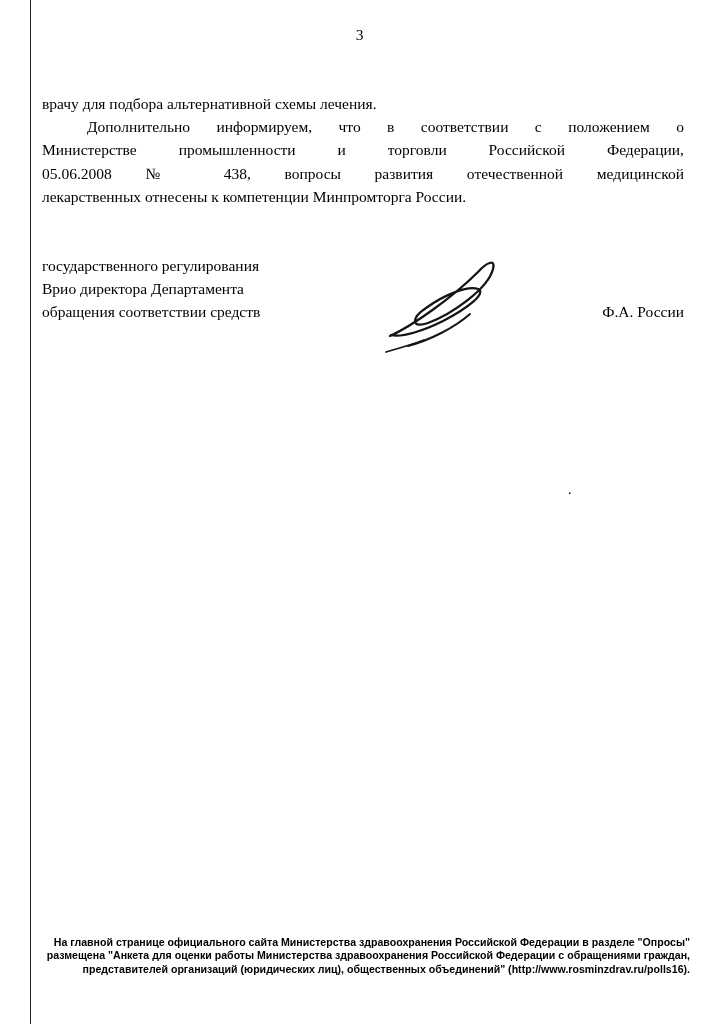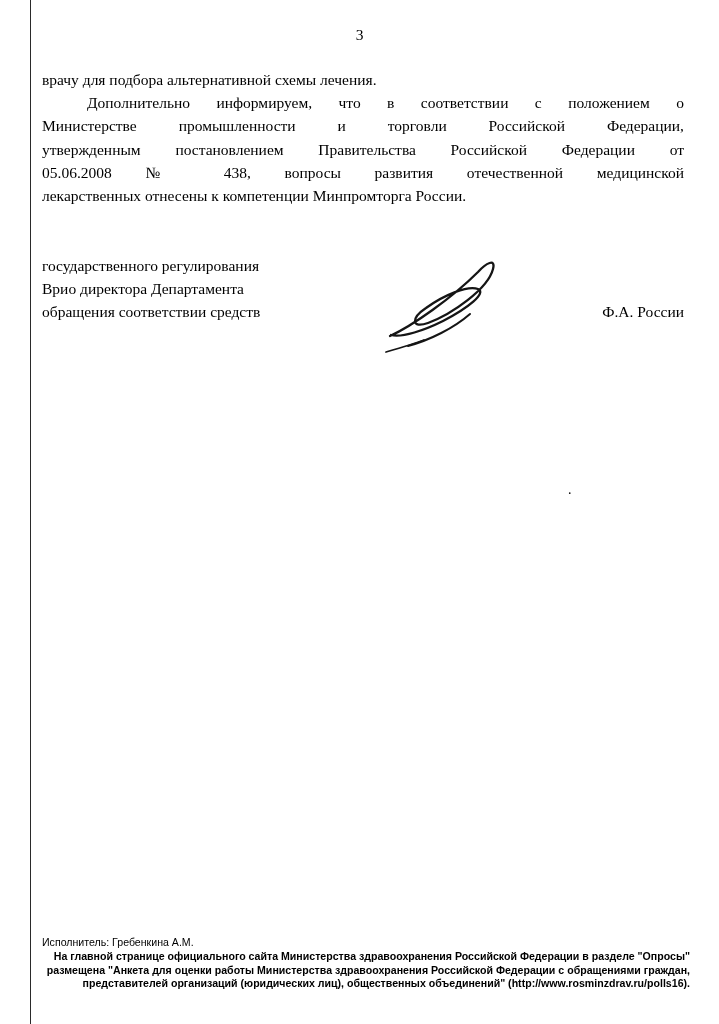--- a/index.html
+++ b/index.html
@@ -36,20 +36,21 @@
     position: absolute;
     left: 42px;
     top: 68px;
     width: 642px;
     font-size: 15.5px;
     line-height: 23.2px;
   }
   .plain-line {
     text-align: left;
     white-space: nowrap;
+    margin-top: 24px;
   }
   .jline {
     text-align: justify;
     text-align-last: justify;
   }
   .jline-first {
     text-indent: 45px;
   }
   .jline-last {
     text-align: left;
@@ -110,21 +111,20 @@
 <div class="page">
 
   <div class="scan-line"></div>
 
   <div class="page-number">3</div>
 
   <div class="content">
     <div class="plain-line">врачу для подбора альтернативной схемы лечения.</div>
     <div class="jline jline-first">Дополнительно информируем, что в соответствии с положением о</div>
     <div class="jline">Министерстве промышленности и торговли Российской Федерации,</div>
-    <div class="jline">утвержденным постановлением Правительства Российской Федерации от</div>
     <div class="jline">05.06.2008 № 438, вопросы развития отечественной медицинской</div>
     <div class="jline jline-last">лекарственных отнесены к компетенции Минпромторга России.</div>
   </div>
 
   <div class="signature-block">
     <div class="sig-title">
       <div>государственного регулирования</div>
       <div>Врио директора Департамента</div>
       <div>обращения соответствии средств</div>
     </div>
@@ -136,17 +136,16 @@
         <path d="M6 96 C 20 92, 34 88, 44 84" fill="none" stroke="#151515" stroke-width="1.8" stroke-linecap="round"></path>
       </svg>
     </div>
 
     <div class="sig-name">Ф.А. России</div>
   </div>
 
   <div class="stray-mark">.</div>
 
   <div class="footer">
-    <div class="executor">Исполнитель: Гребенкина А.М.</div>
     <div class="note">На главной странице официального сайта Министерства здравоохранения Российской Федерации в разделе "Опросы" размещена "Анкета для оценки работы Министерства здравоохранения Российской Федерации с обращениями граждан, представителей организаций (юридических лиц), общественных объединений" (http://www.rosminzdrav.ru/polls16).</div>
   </div>
 
 </div>
 
 </body></html>

